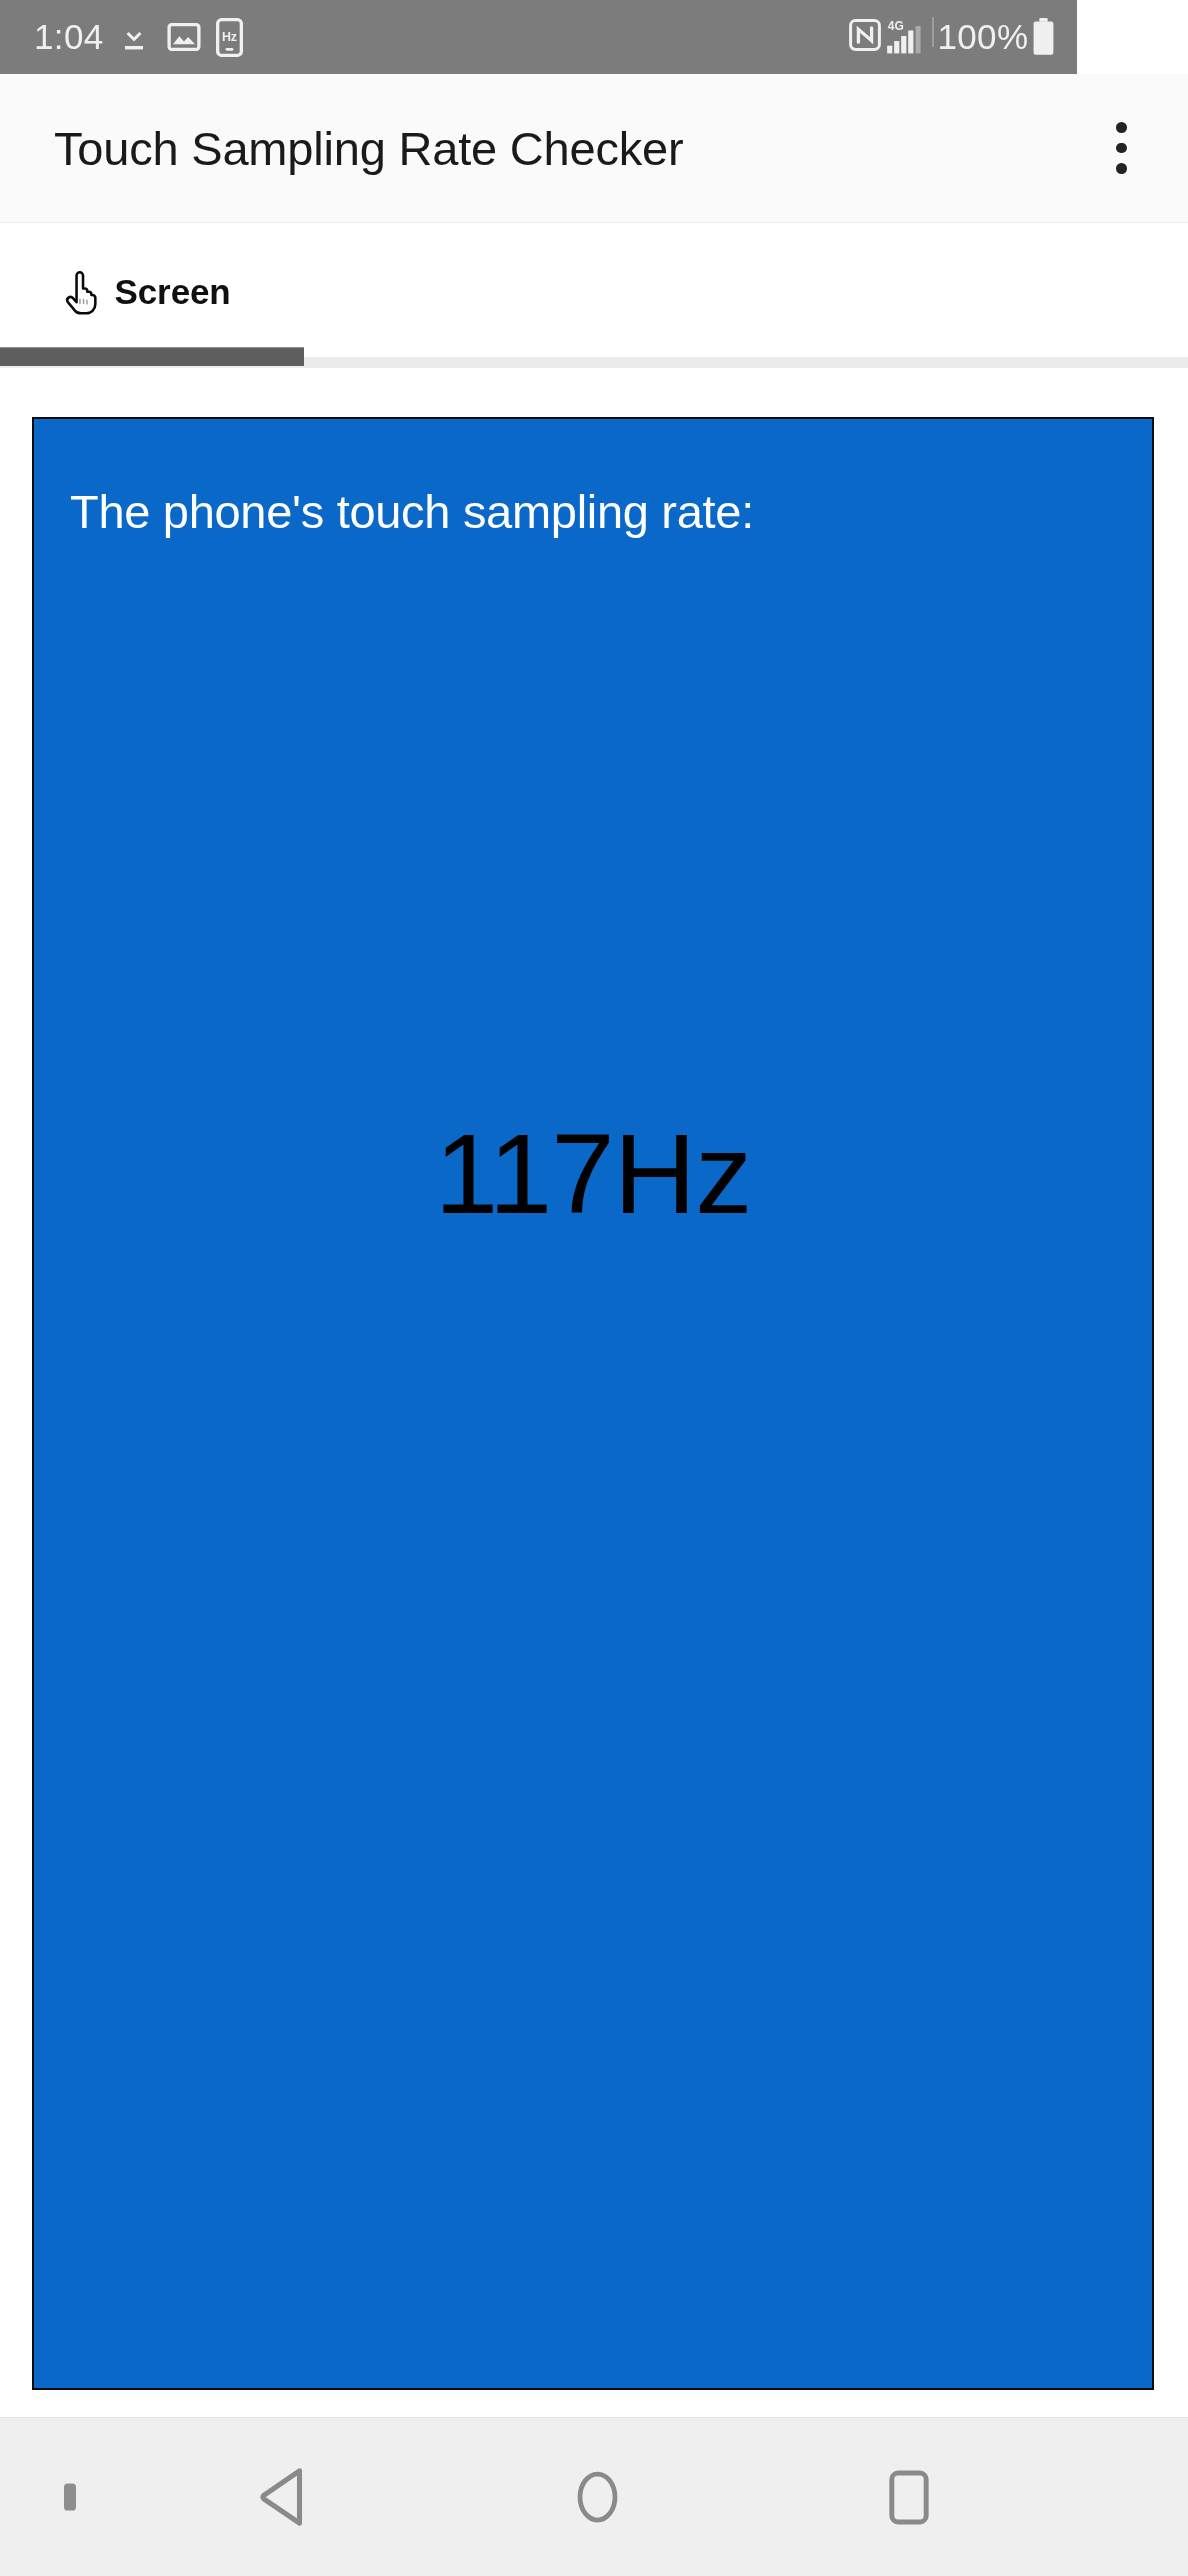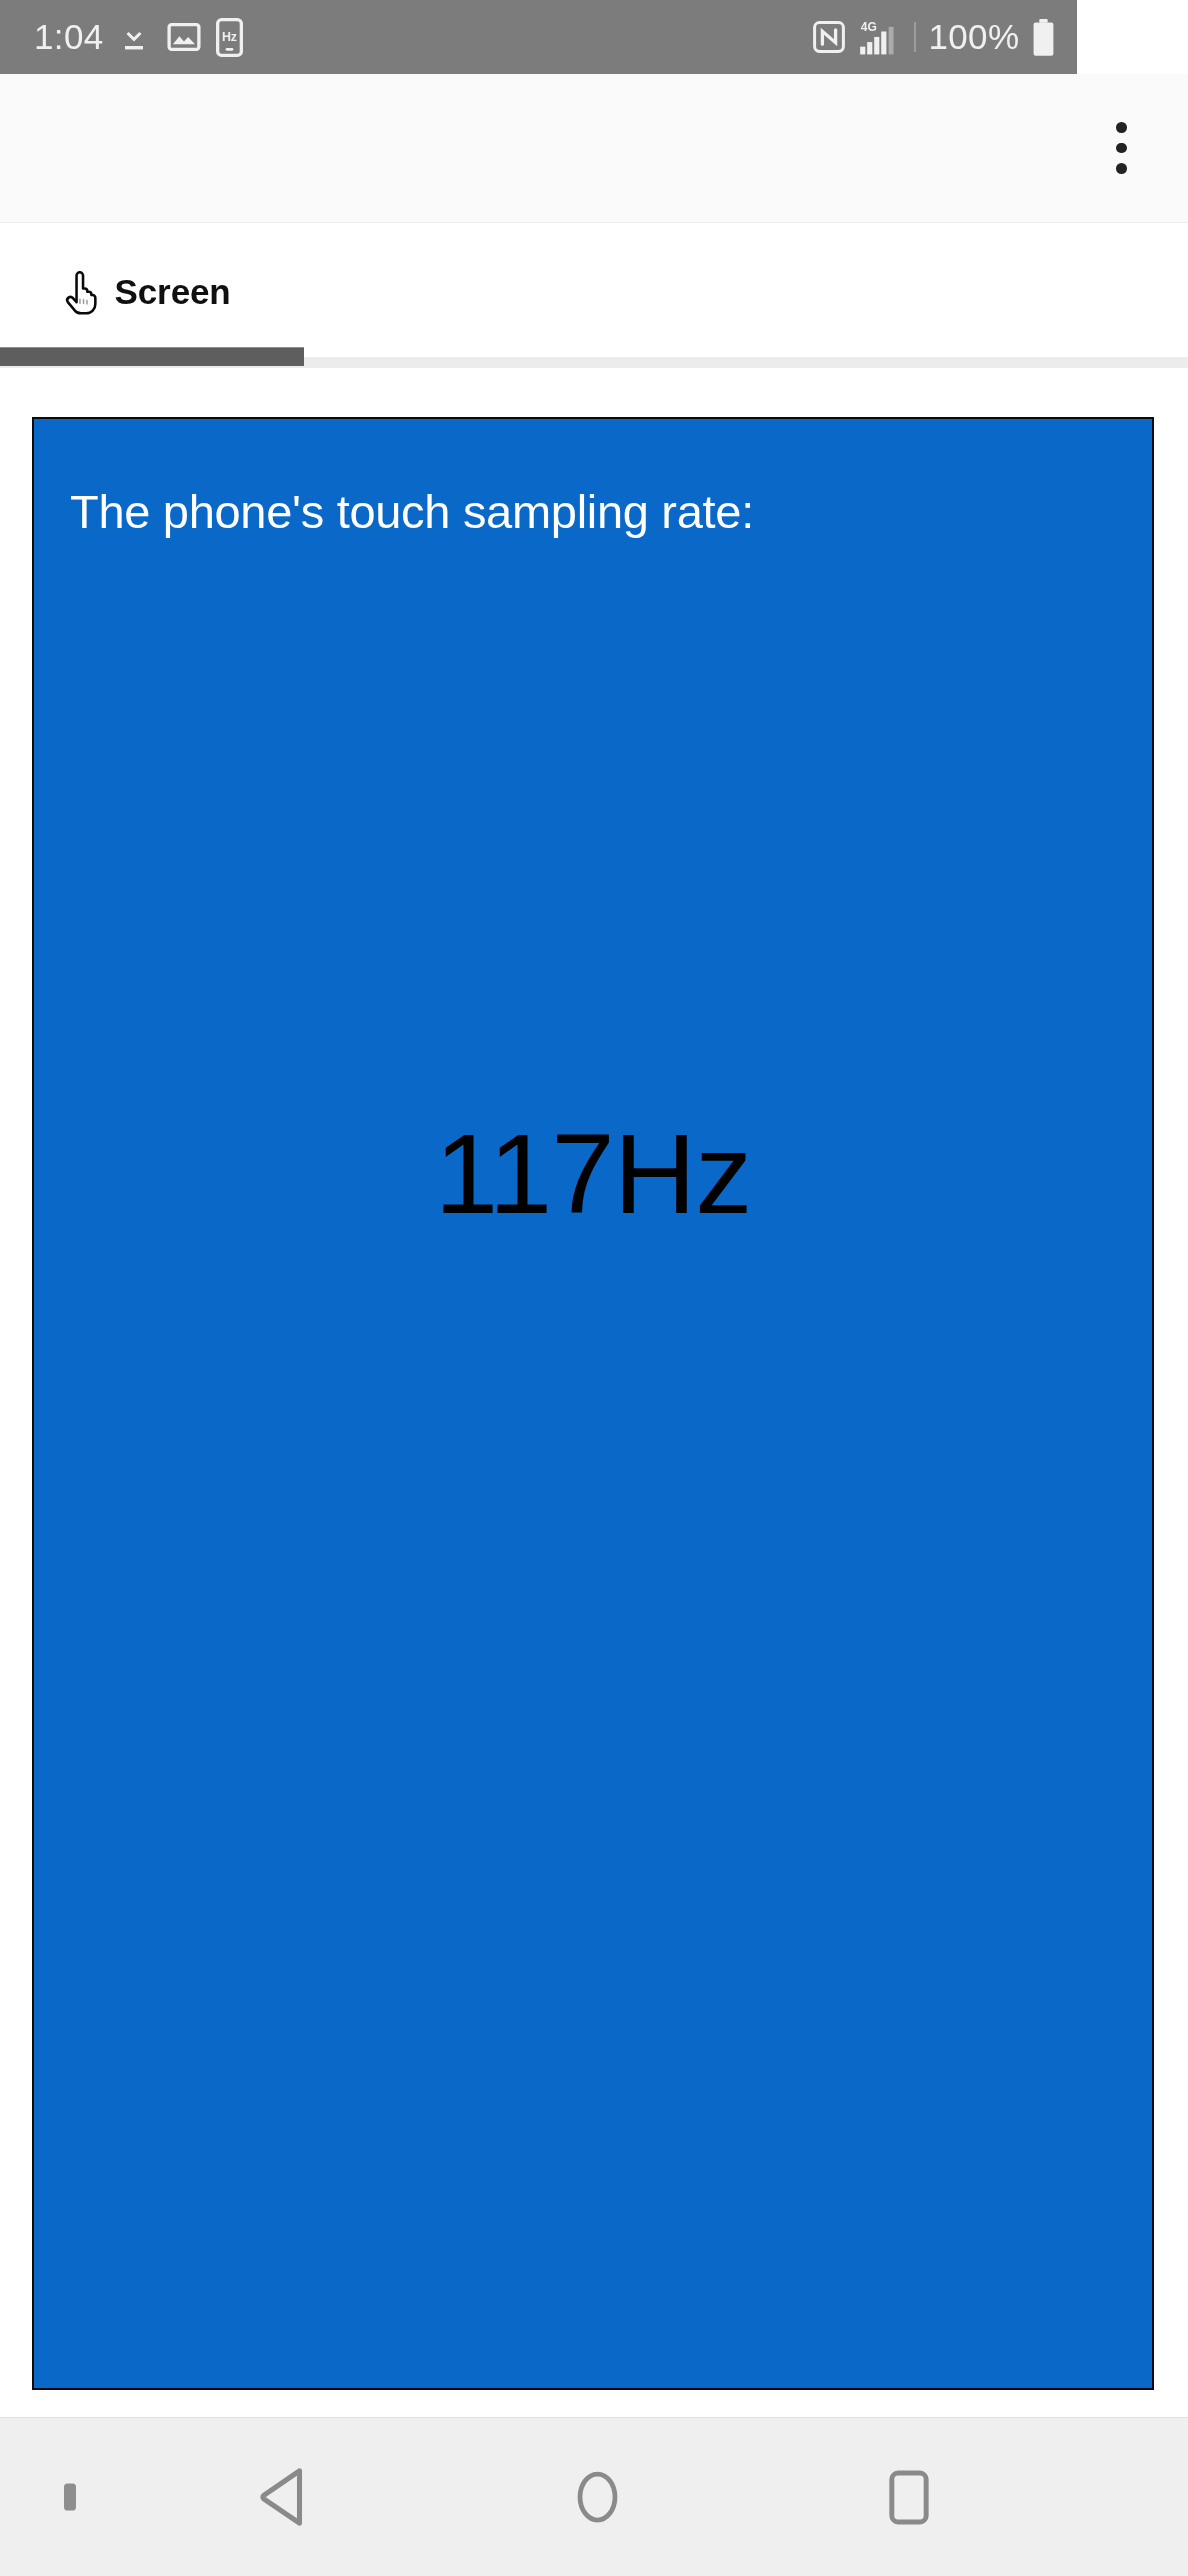--- a/index.html
+++ b/index.html
@@ -12,21 +12,21 @@
   #root{ position:relative; width:1189px; height:2576px; }
 
   
   .statusbar{
     position:absolute; left:0; top:0; width:1077px; height:74px;
     background:#7c7c7c;
     display:flex; align-items:center;
     padding:0 21.5px 0 34px;
   }
   .sb-left{ display:flex; align-items:center; gap:12.5px; flex:0 0 auto; }
-  .sb-right{ display:flex; align-items:center; gap:11px; margin-left:auto; }
+  .sb-right{ display:flex; gap:2px; margin-left:auto; }
   .sb-time{
     color:#f0f0f0; font-size:35px; letter-spacing:0.4px;
     font-family:"Liberation Sans", sans-serif;
   }
   .sb-pct{ color:#f0f0f0; font-size:35px; letter-spacing:0.4px; }
   .ico{ display:block; }
   .sb-sep{
     width:1.8px; height:30px; background:#9d9d9d; margin:0 1.8px;
   }
 
@@ -173,20 +173,21 @@
       <span class="sb-pct">100%</span>
 
       <svg class="ico" width="25" height="39" viewBox="0 0 16 26">
         <rect x="5.2" y="0.6" width="5.6" height="2.6" rx=".8" fill="#f0f0f0"></rect>
         <rect x="1.4" y="3" width="13.2" height="22.2" rx="1.4" fill="#f0f0f0"></rect>
       </svg>
     </div>
   </div>
 
   <div class="appbar">
+    <span class="appbar-title">Touch Sampling Rate Checker</span>
     <div class="overflow">
       <i></i>
         <i></i>
         <i></i>
     </div>
   </div>
 
   <div class="tabbar">
     <div class="tab">
       <svg width="41" height="47" viewBox="0 0 24 27">

